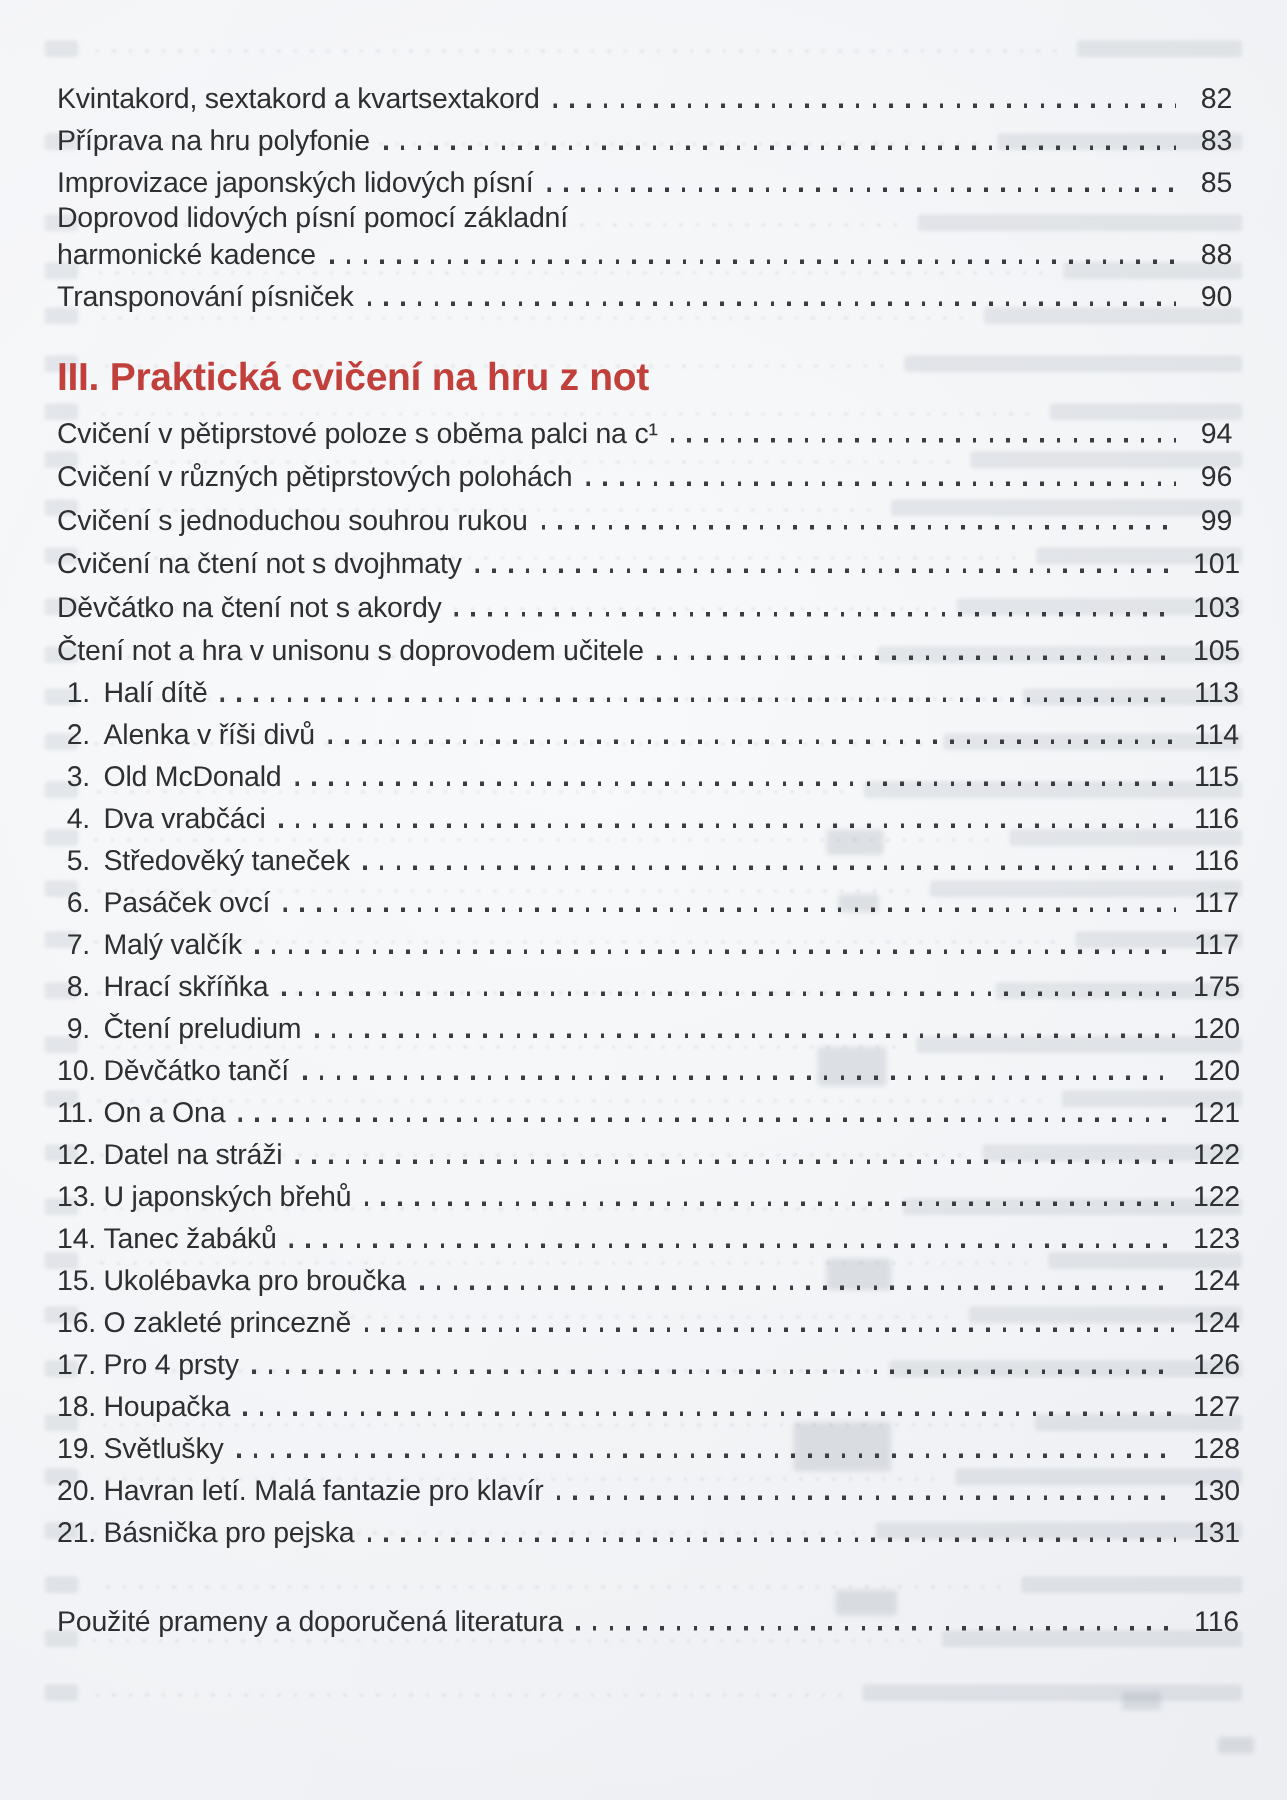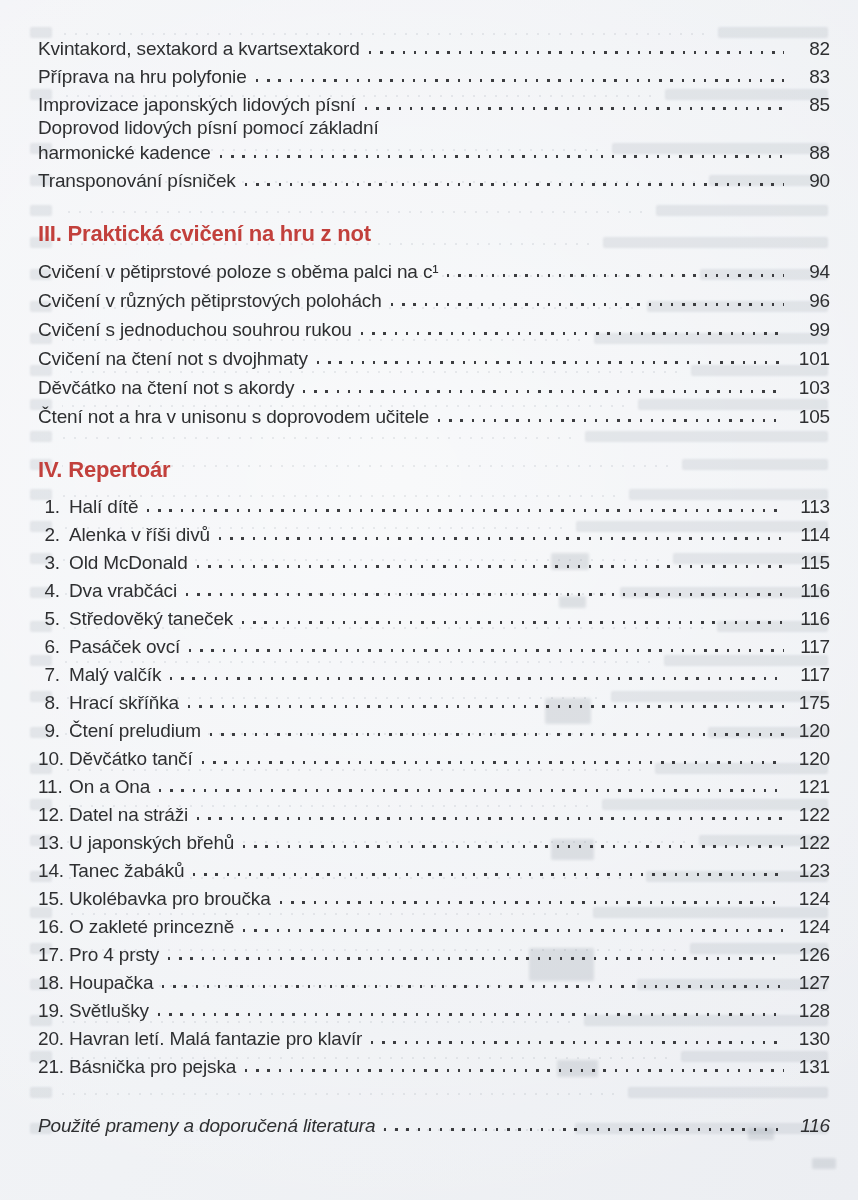--- a/index.html
+++ b/index.html
@@ -31,47 +31,47 @@
     position:absolute; background:#8a929e; border-radius:2px;
     filter:blur(1.1px); opacity:0.17;
   }
   .ghost-plain { position:absolute; inset:0; pointer-events:none; }
   .g-patch {
     position:absolute; background:#7e8894; border-radius:2px;
     filter:blur(1.6px); opacity:0.20;
   }
   
   .toc {
-    position:absolute; left:38px; top:34px; width:792px;
+    position:absolute; left:38px; top:52px; width:792px;
     color:#2e2f31;
   }
   .row {
     display:flex; align-items:flex-end;
     height:28px; font-size:19px; letter-spacing:-0.15px;
     white-space:nowrap;
   }
   .sec-iii .row { height:29px; }
   .row .num {
     width:22px; text-align:right; margin-right:9px; padding-bottom:2px; flex:0 0 auto;
   }
   .row .title { padding-bottom:2px; flex:0 0 auto; }
   .row .leader {
     flex:1 1 auto; height:2.6px; margin:0 8px 8px 9px;
     background-image:repeating-linear-gradient(to right, #3c3d40 0 2.4px, transparent 2.4px 11.2px);
   }
   .row .pageno {
-    flex:0 0 auto; width:38px; text-align:right; padding-bottom:2px;
+    flex:0 0 auto; width:38px; text-align:center; padding-bottom:2px;
   }
   .row.cont-first { height:23px; }
   .row.cont-second { height:25px; }
   h2.section-heading {
-    font-size:22px; font-weight:bold; letter-spacing:-0.2px;
+    font-size:26px; font-weight:bold; letter-spacing:-0.2px;
     margin:26px 0 9px 0; line-height:27px;
   }
-  .sec-footer { margin-top:31px;font-style:italic; }
+  .sec-footer { margin-top:31px; }
 </style>
 </head>
 <body>
 
 <div class="paper"></div>
 
 <div class="ghost-mirror" id="ghost-mirror">
     <div class="g-blob" style="left: 30px; top: 27px; width: 110px; height: 11px;"></div>
     <div class="g-dots" style="left: 154px; right: 62px; top: 33px;"></div>
     <div class="g-blob" style="right: 30px; top: 27px; width: 22px; height: 11px;"></div>
@@ -238,21 +238,20 @@
         <span class="leader"></span>
         <span class="pageno">103</span>
       </div>
       <div class="row">
         <span class="title">Čtení not a hra v unisonu s doprovodem učitele</span>
         <span class="leader"></span>
         <span class="pageno">105</span>
       </div>
     </div>
     <div class="section sec-iv">
-      <h2 class="section-heading" style="color: rgb(194, 64, 60);">IV. Repertoár</h2>
       <div class="row">
         <span class="num">1.</span>
         <span class="title">Halí dítě</span>
         <span class="leader"></span>
         <span class="pageno">113</span>
       </div>
       <div class="row">
         <span class="num">2.</span>
         <span class="title">Alenka v říši divů</span>
         <span class="leader"></span>

